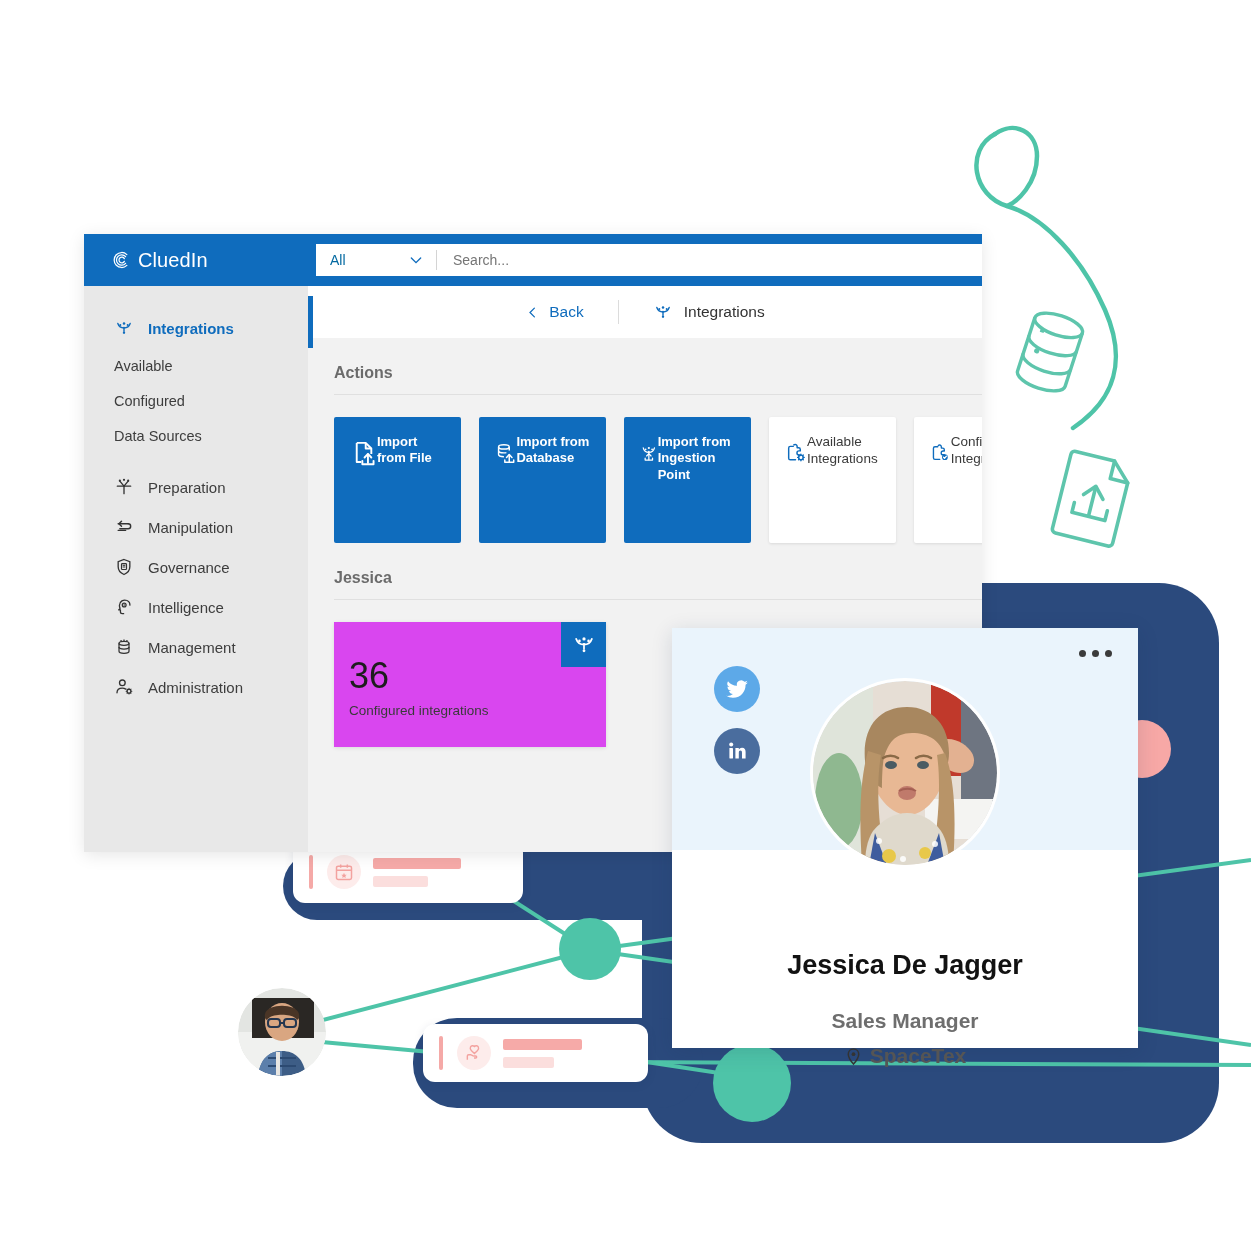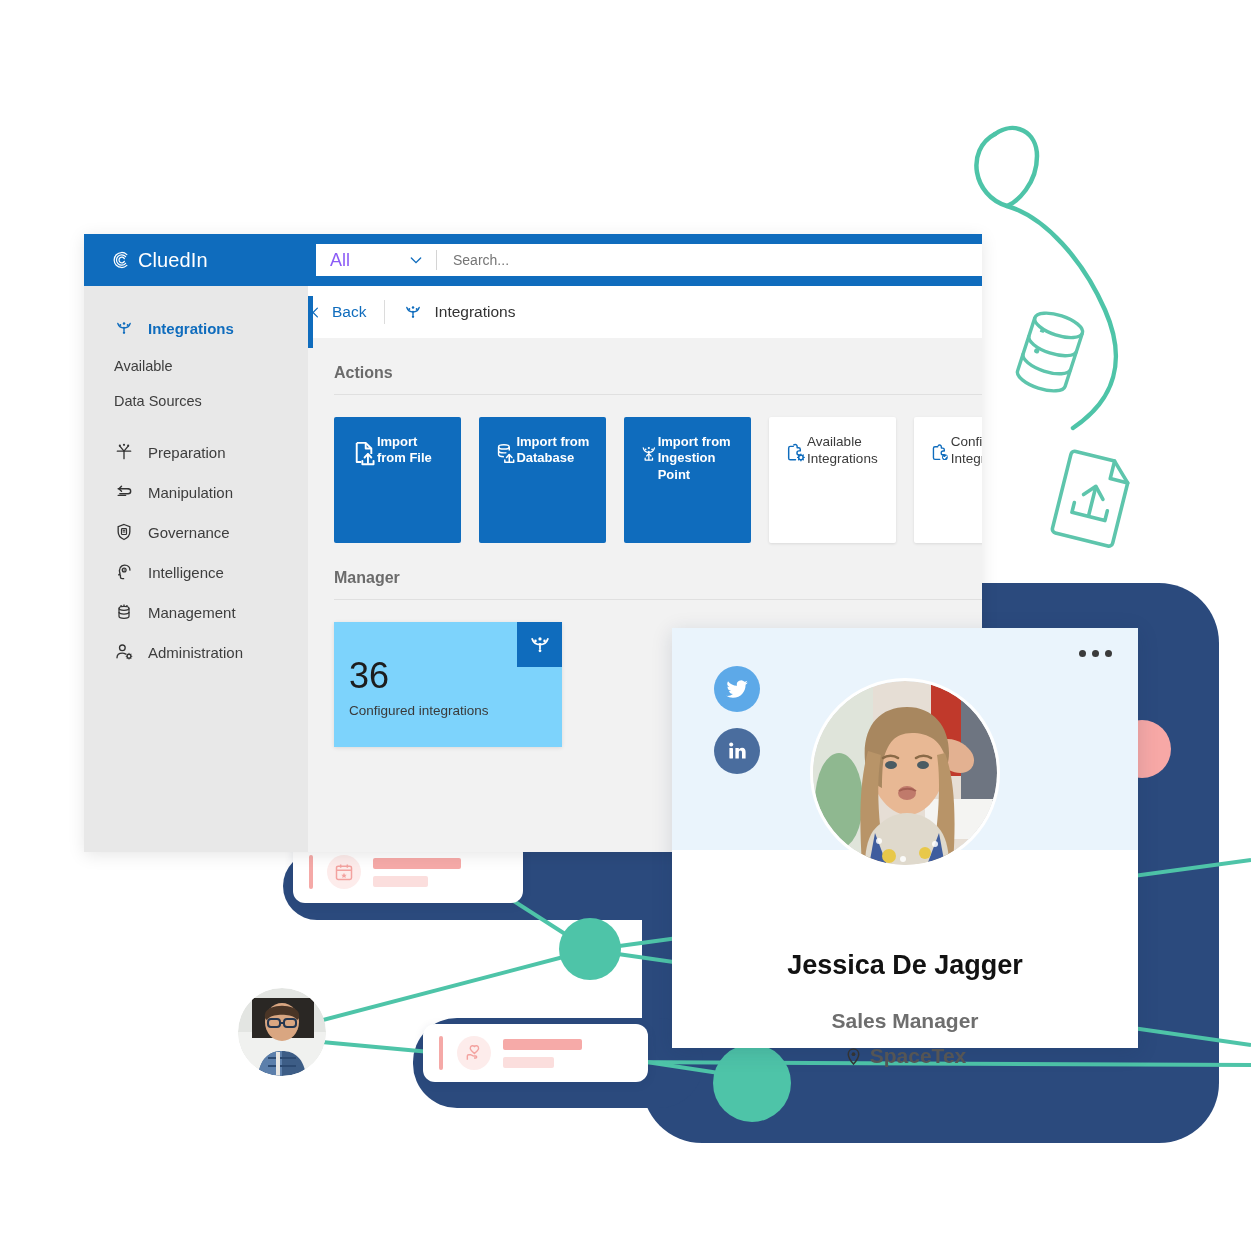--- a/index.html
+++ b/index.html
@@ -62,21 +62,21 @@
     box-shadow:0 3px 16px rgba(0,0,0,.10);
   }
   #topbar{height:52px;background:#0f6cbd;display:flex;align-items:center;}
   .logo-wrap{width:224px;display:flex;align-items:center;gap:7px;padding-left:27px;box-sizing:border-box;}
   .logo-text{color:#fff;font-size:20px;letter-spacing:.1px;}
   #searchbar{
     flex:1;margin:0 0 0 8px;height:32px;background:#fff;display:flex;align-items:center;
   }
   .sel{
     width:120px;display:flex;align-items:center;justify-content:space-between;
-    padding:0 12px 0 14px;box-sizing:border-box;font-size:18px;color:#8b5cf6;
+    padding:0 12px 0 14px;box-sizing:border-box;font-size:14px;color:#0369a1;
   }
   .sel-div{width:1px;height:20px;background:#d4d4d4;}
   .srch-input{
     flex:1;border:0;outline:0;font-size:14px;color:#555;padding-left:16px;
     font-family:"Liberation Sans", sans-serif;background:transparent;
   }
   #body-row{display:flex;height:566px;}
   #sidebar{width:224px;background:#e8e8e8;flex:0 0 auto;padding-top:22px;box-sizing:border-box;}
   .side-item{
     display:flex;align-items:center;gap:14px;height:40px;padding-left:30px;
@@ -85,22 +85,22 @@
   .side-item.active{color:#0f6cbd;font-weight:bold;}
   .side-sub{
     height:35px;display:flex;align-items:center;padding-left:30px;
     font-size:14.5px;color:#3d3d3d;box-sizing:border-box;
   }
   .side-gap{height:14px;}
   .ico{width:20px;height:20px;flex:0 0 auto;display:block;}
 
   #content{flex:1;background:#f2f2f2;position:relative;overflow:hidden;}
   #crumb{
-    height:52px;background:#fff;display:flex;align-items:center;gap:0;
-    box-sizing:border-box;position:relative;
+    height:52px;background:#fff;display:flex;align-items:center;gap:16px;
+    box-sizing:border-box;position:relative;justify-content:center;
   }
   #crumb:before{
     content:"";position:absolute;left:0;top:10px;width:5px;height:52px;background:#0f6cbd;
   }
   .back{display:flex;align-items:center;gap:9px;color:#0f6cbd;font-size:15.5px;}
   .crumb-div{width:1px;height:24px;background:#dcdcdc;margin:0 18px;}
   .crumb-title{display:flex;align-items:center;gap:11px;font-size:15.5px;color:#333;}
 
   .sect{padding:0 0 0 26px;}
   .sect-h{
@@ -113,21 +113,21 @@
     width:127px;height:126px;border-radius:2px;
     display:flex;flex-direction:row;justify-content:space-between;
     padding:17px 14px 14px 16px;box-sizing:border-box;flex:0 0 auto;
   }
   .act-blue{background:#0f6cbd;color:#fff;}
   .act-white{background:#fff;color:#333;box-shadow:0 1px 3px rgba(0,0,0,.10);}
   .act-label{font-size:13px;line-height:1.25;font-weight:bold;}
   .act-white .act-label{font-weight:normal;font-size:13.5px;color:#3a3a3a;}
 
   .rep-card{
-    width:228px;height:125px;background:#7dd3fc;position:relative;
+    width:272px;height:125px;background:#d946ef;position:relative;
     box-shadow:0 1px 4px rgba(0,0,0,.10);
   }
   .rep-badge{position:absolute;right:0;top:0;width:45px;height:45px;background:#0f6cbd;
     display:flex;align-items:center;justify-content:center;}
   .rep-num{position:absolute;left:15px;top:36px;font-size:36px;color:#1d1d1d;line-height:1;}
   .rep-cap{position:absolute;left:15px;top:81px;font-size:13.5px;color:#3a3a3a;}
 
   
   #profile{
     position:absolute;left:672px;top:628px;width:466px;height:420px;
@@ -303,20 +303,23 @@
             <path d="M4.6 6.6a7.8 7.8 0 0 0 14.8 0" fill="none" stroke="#0f6cbd" stroke-width="1.7" stroke-linecap="round"></path>
             <path d="M12 13v3" stroke="#0f6cbd" stroke-width="1.7" stroke-linecap="round"></path>
           </svg>
           <span>Integrations</span>
         </div>
 
         <div class="side-sub">
           <span>Available</span>
         </div>
         <div class="side-sub">
+          <span>Configured</span>
+        </div>
+        <div class="side-sub">
           <span>Data Sources</span>
         </div>
 
         <div class="side-gap"></div>
 
         <div class="side-item">
           <svg class="ico" viewBox="0 0 24 24">
             <g stroke="#333" stroke-width="1.6" stroke-linecap="round">
               <path d="M4 11h16M12 11v9"></path>
               <path d="M12 11L7 5M12 11l5-6"></path>
@@ -479,21 +482,21 @@
                 <circle cx="17.3" cy="16.8" r="3.3" fill="#0f6cbd"></circle>
                 <path d="M15.7 16.9l1.2 1.2 2.2-2.4" fill="none" stroke="#fff" stroke-width="1.5" stroke-linecap="round" stroke-linejoin="round"></path>
               </svg>
               <div class="act-label">Configured Integrations</div>
             </div>
 
           </div>
         </div>
 
         <div class="sect">
-          <div class="sect-h">Manager</div>
+          <div class="sect-h">Jessica</div>
           <div class="sect-rule"></div>
 
           <div class="card-row">
             <div class="rep-card">
               <div class="rep-badge">
                 <svg width="26" height="26" viewBox="0 0 24 24">
                   <g fill="#fff">
                     <circle cx="12" cy="6.4" r="1.5"></circle>
                       <circle cx="7.8" cy="8.2" r="1.2"></circle>
                     <circle cx="16.2" cy="8.2" r="1.2"></circle>

